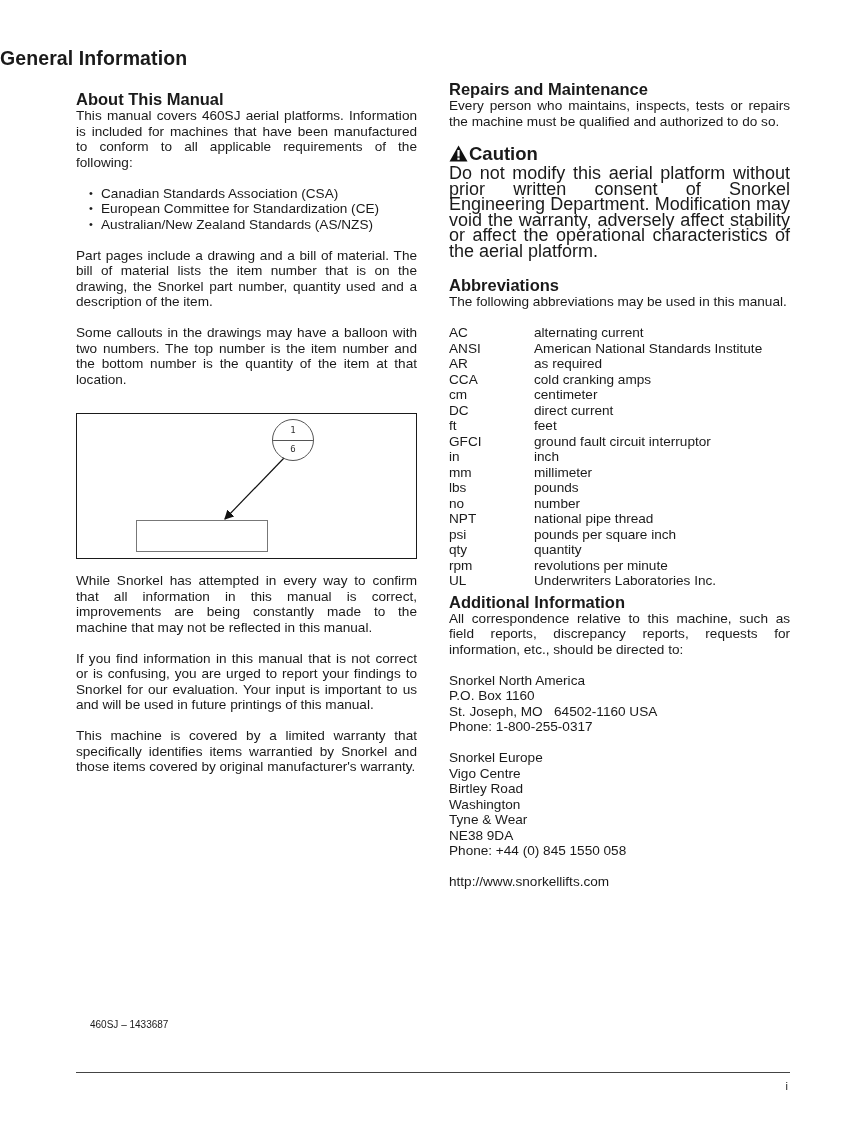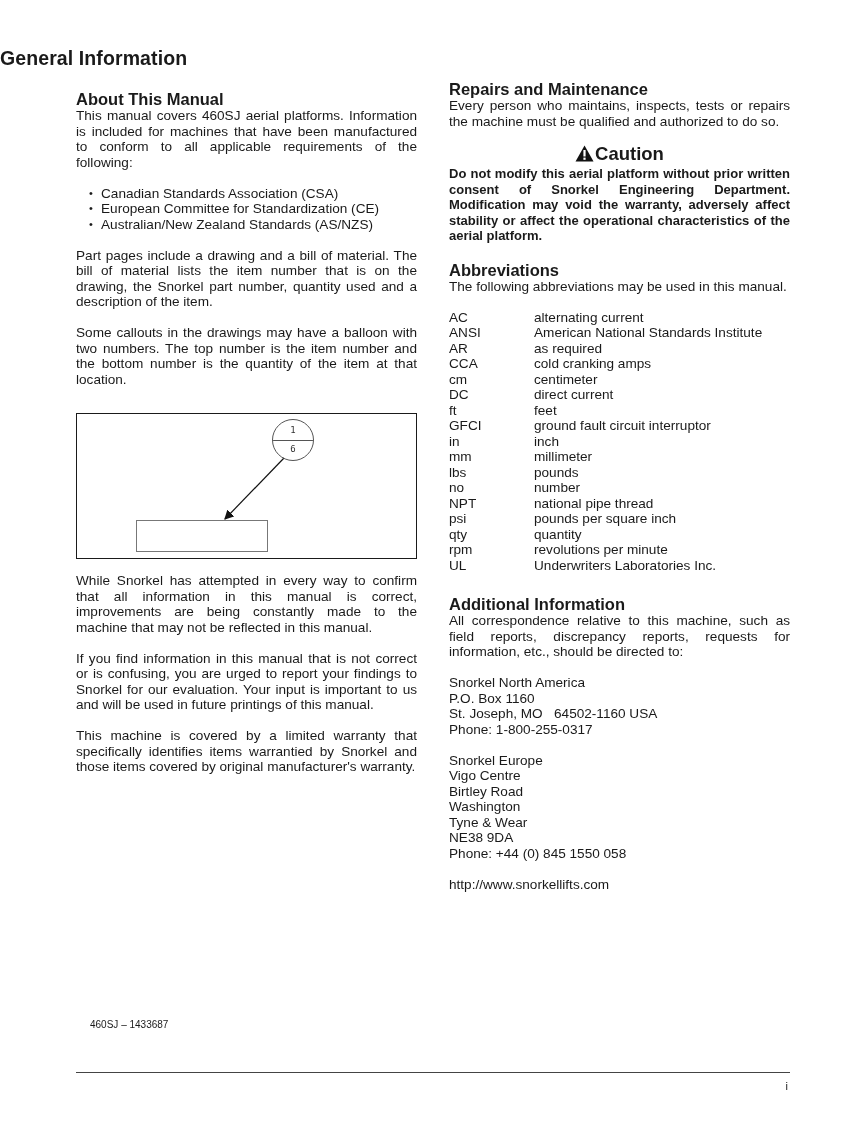--- a/index.html
+++ b/index.html
@@ -16,23 +16,23 @@
     ul.bullets { list-style: none; padding-left: 13px; }
     ul.bullets li { position: relative; padding-left: 12px; }
     ul.bullets li::before { content: "\2022"; position: absolute; left: 0; top: 0; font-size: 11px; }
     .figure { position: relative; width: 341px; height: 146px; border: 1.5px solid #1a1a1a; margin-top: 26px; margin-bottom: 14px; }
     .balloon { position: absolute; left: 195px; top: 5px; width: 42px; height: 42px; border: 1px solid #555; border-radius: 50%; overflow: hidden; font-family: "DejaVu Sans Mono", monospace; font-size: 9px; color: #333; }
     .balloon .divider { position: absolute; left: 0; top: 20px; width: 100%; border-top: 1px solid #555; }
     .balloon .top { position: absolute; top: 5px; width: 100%; text-align: center; }
     .balloon .bot { position: absolute; top: 24px; width: 100%; text-align: center; }
     .fig-svg { position: absolute; left: 0; top: 0; }
     .fig-box { position: absolute; left: 59px; top: 106px; width: 132px; height: 32px; border: 1px solid #777; }
-    .caution-title { text-align: center; font-size: 18.5px; font-weight: bold; line-height: 20px; margin-top: 15px; }
+    .caution-title { font-size: 18.5px; font-weight: bold; line-height: 20px; margin-top: 15px; }
     .caution-title .warn { display: inline-block; vertical-align: -2px; margin-right: 1px; }
-    .caution-body { font-size: 13px; line-height: 15.5px; font-weight: bold; text-align: justify; text-align-last: left; }
+    .caution-body { font-size: 18px; line-height: 15.5px; font-weight: normal; text-align: justify; text-align-last: left; }
     .abbr-row { display: flex; font-size: 13.6px; line-height: 15.5px; gap: 34px; }
     .abbr-key { width: 51px; flex: none; }
     .footer-rule { position: absolute; left: 76px; top: 1072px; width: 714px; border-top: 1.2px solid #444; }
     .footer-left { position: absolute; left: 79px; top: 1019px; font-size: 10px; margin-left: 11px; }
     .footer-right { position: absolute; right: 78px; top: 1080px; font-size: 11px; }
   </style>
 </head>
 <body>
 
 <div class="page-title">General Information</div>
@@ -157,21 +157,21 @@
     <div class="abbr-row">
         <span class="abbr-key">rpm</span>
         <span>revolutions per minute</span>
       </div>
     <div class="abbr-row">
         <span class="abbr-key">UL</span>
         <span>Underwriters Laboratories Inc.</span>
       </div>
   </div>
 
-  <h2 style="margin-top:22px;">Additional Information</h2>
+  <h2 style="margin-top:4px;">Additional Information</h2>
   <p class="justify">All correspondence relative to this machine, such as field reports, discrepancy reports, requests for information, etc., should be directed to:</p>
   <div class="blank"></div>
   <div>
     <div class="line">Snorkel North America</div>
     <div class="line">P.O. Box 1160</div>
     <div class="line" style="white-space:pre;">St. Joseph, MO   64502-1160 USA</div>
     <div class="line">Phone: 1-800-255-0317</div>
   </div>
   <div class="blank"></div>
   <div>

